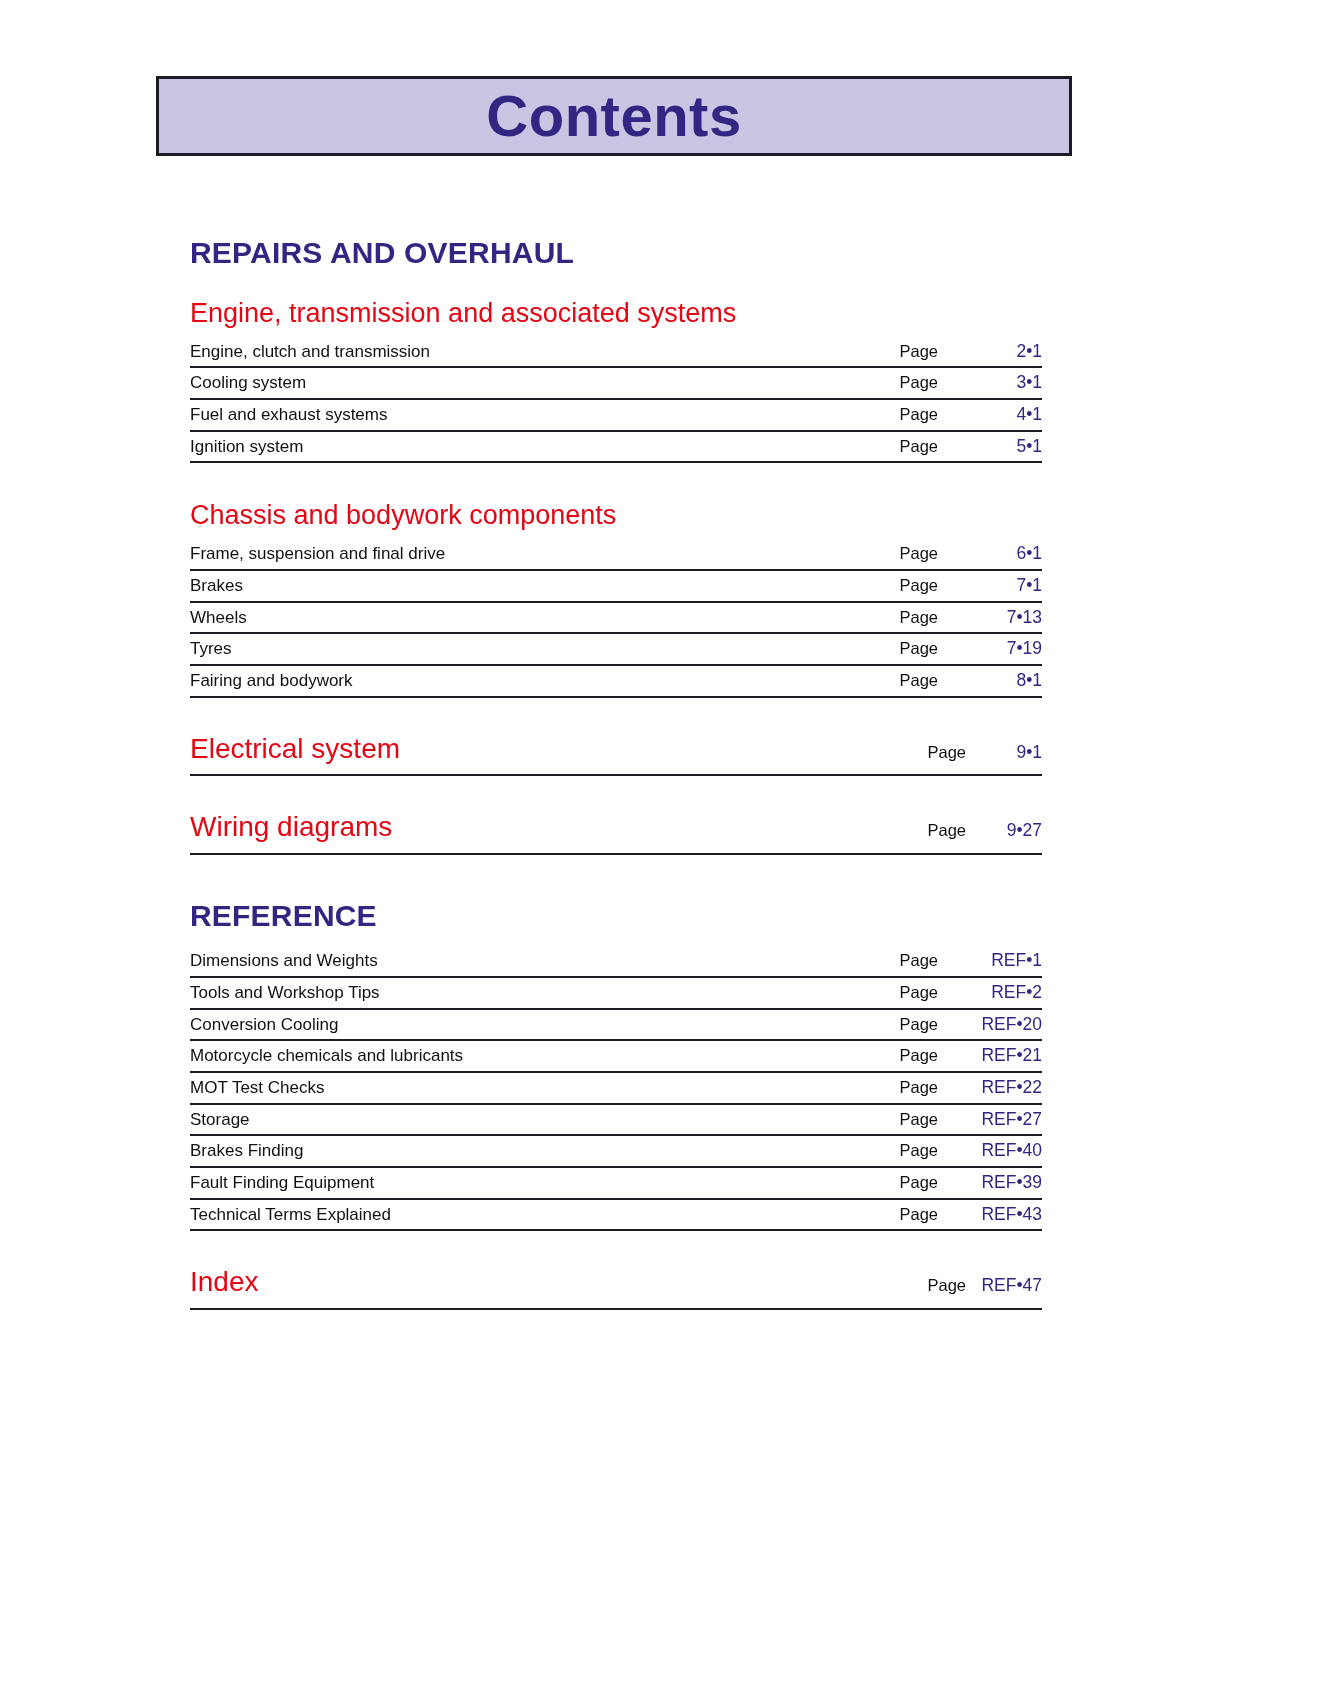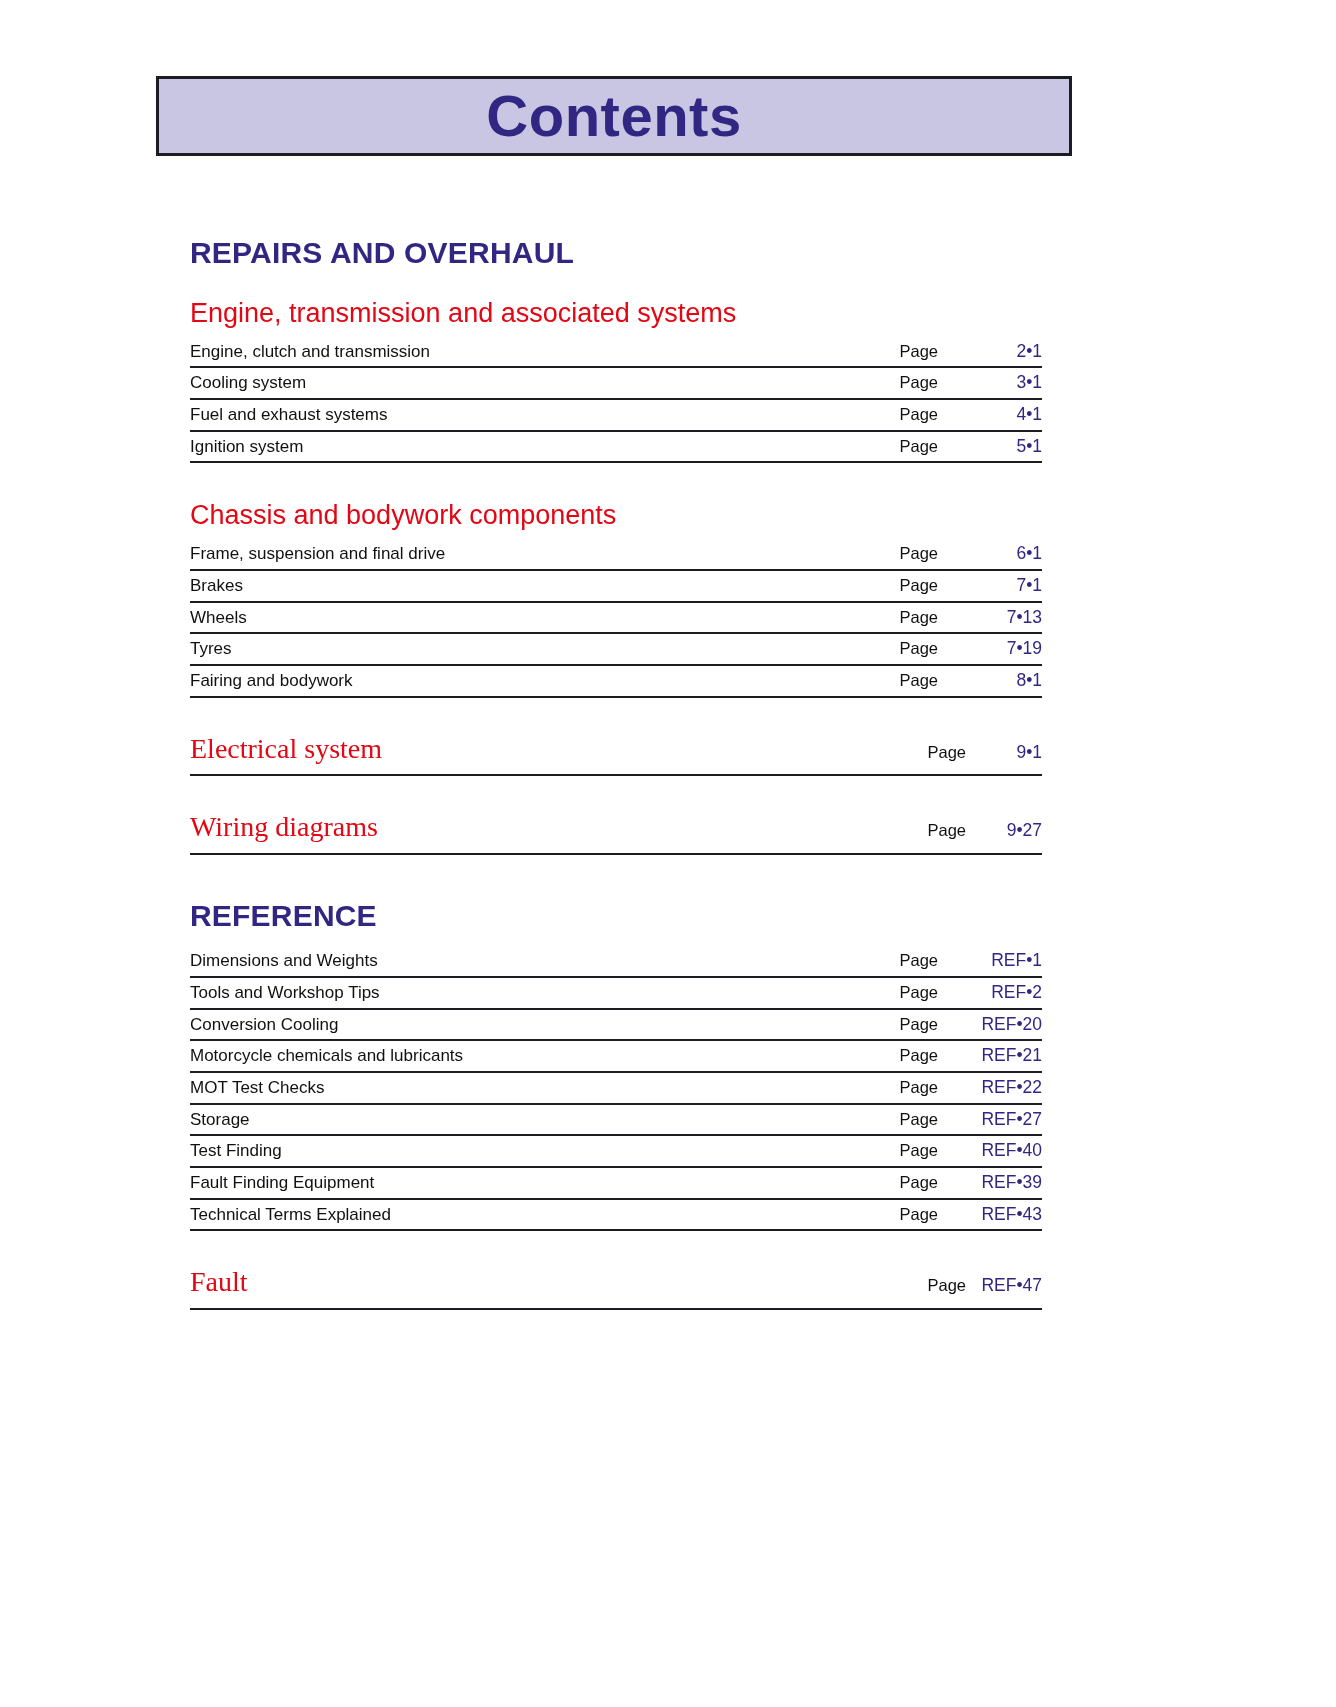--- a/index.html
+++ b/index.html
@@ -98,21 +98,20 @@
     align-items: baseline;
     border-bottom: 2px solid var(--rule);
     padding: 0 0 10px 0;
     margin-top: 36px;
   }
   .big-row .big-title {
     flex: 1;
     color: var(--red);
     font-size: 28px;
     line-height: 1.1;
-    font-family: Liberation Serif, serif;
   }
 
   .reference-heading {
     margin-top: 44px;
     margin-bottom: 14px;
   }
 </style>
 </head>
 <body>
 
@@ -213,34 +212,34 @@
     <span class="row-label">MOT Test Checks</span>
     <span class="page-word">Page</span>
     <span class="page-num">REF•22</span>
   </div>
   <div class="toc-row">
     <span class="row-label">Storage</span>
     <span class="page-word">Page</span>
     <span class="page-num">REF•27</span>
   </div>
   <div class="toc-row">
-    <span class="row-label">Test Finding</span>
+    <span class="row-label">Brakes Finding</span>
     <span class="page-word">Page</span>
     <span class="page-num">REF•40</span>
   </div>
   <div class="toc-row">
     <span class="row-label">Fault Finding Equipment</span>
     <span class="page-word">Page</span>
     <span class="page-num">REF•39</span>
   </div>
   <div class="toc-row">
     <span class="row-label">Technical Terms Explained</span>
     <span class="page-word">Page</span>
     <span class="page-num">REF•43</span>
   </div>
 
   <div class="big-row">
-    <span class="big-title">Fault</span>
+    <span class="big-title">Index</span>
     <span class="page-word">Page</span>
     <span class="page-num">REF•47</span>
   </div>
 
 </div>
 
 </body></html>

